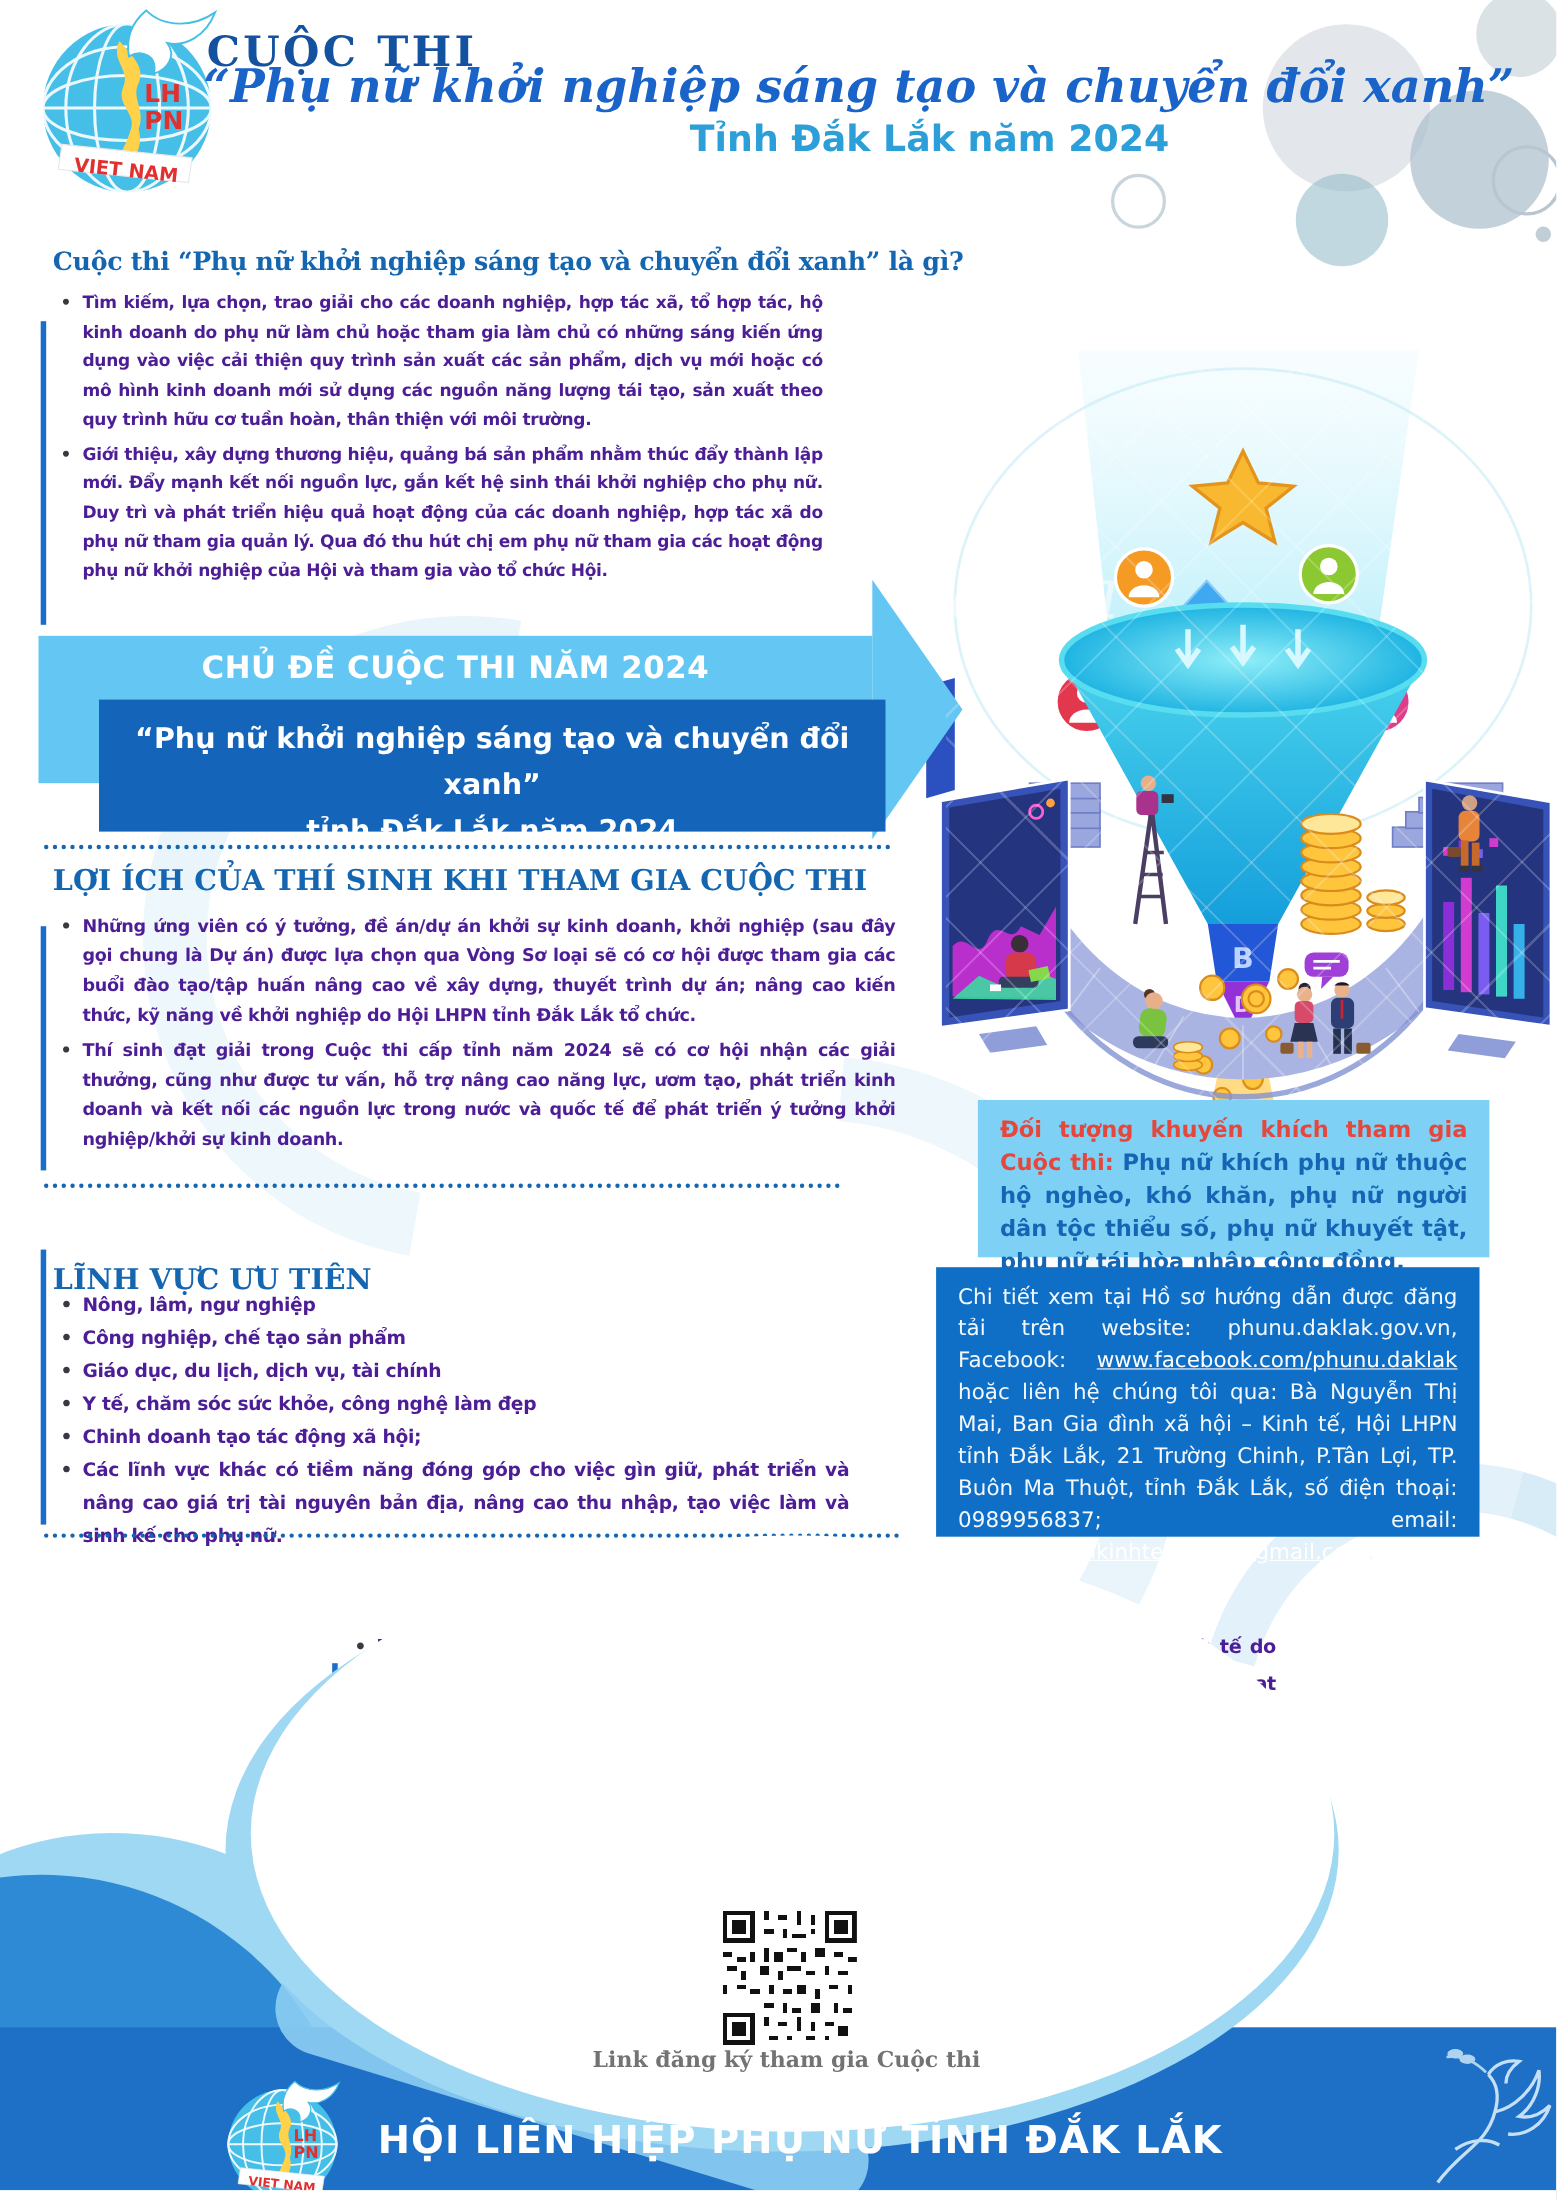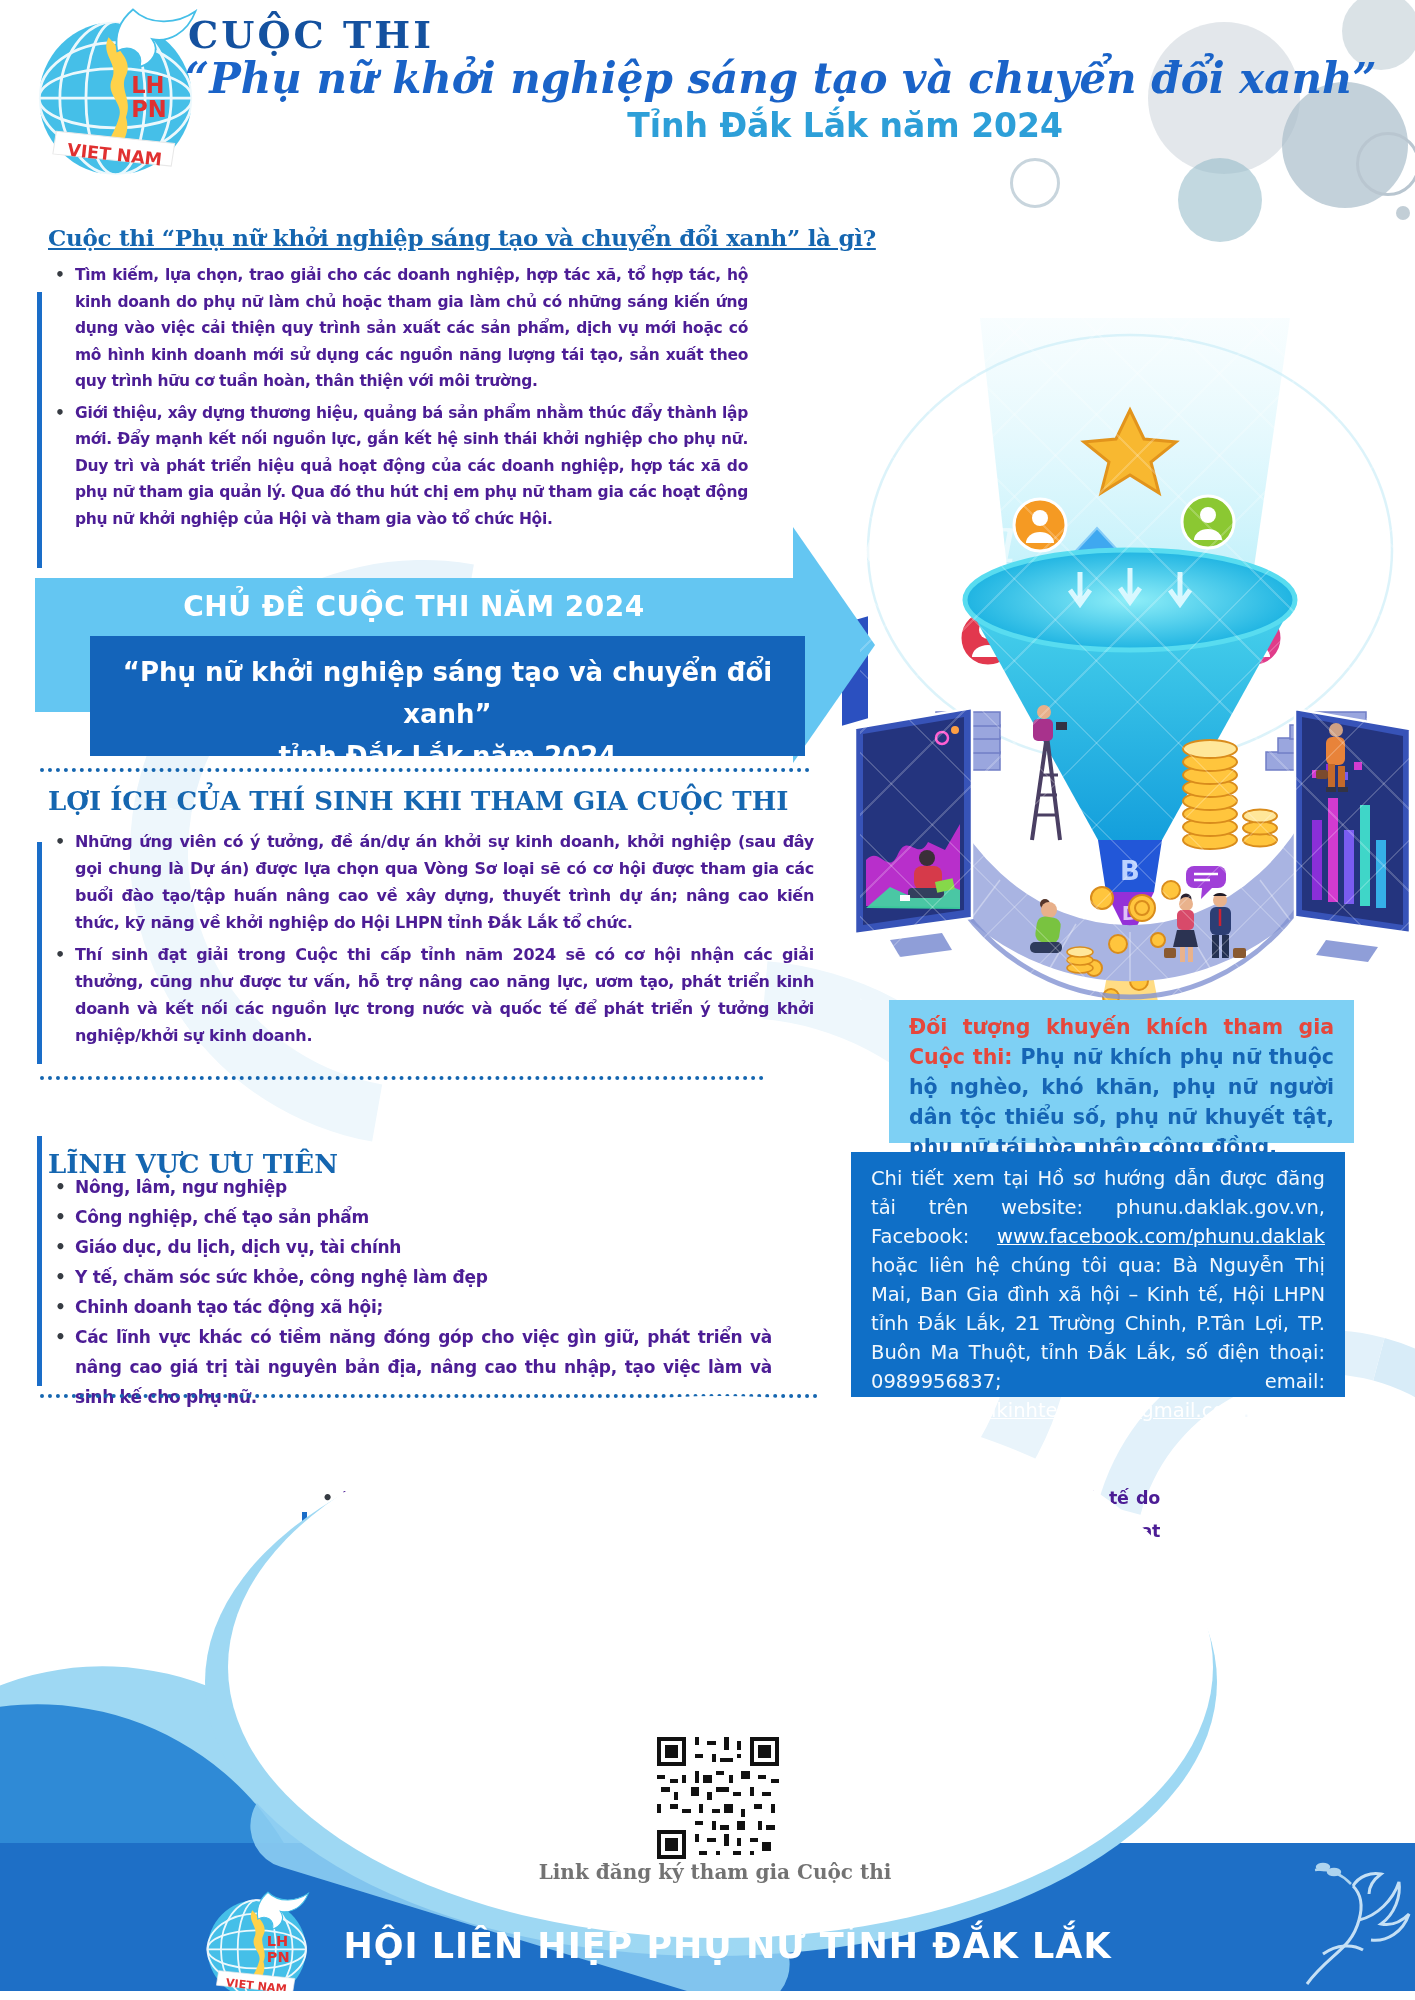--- a/index.html
+++ b/index.html
@@ -59,25 +59,25 @@
       <path d="M14,72 L82,79 L80,92 L12,85 Z" fill="#ffffff" stroke="#e8e8e8" stroke-width="0.6"></path>
       <text x="20" y="86" font-size="10" font-weight="bold" fill="#e03030" font-family="DejaVu Sans, sans-serif" transform="rotate(6 20 86)">VIET NAM</text>
       <path d="M58,2 C68,12 84,10 94,3 C89,16 78,21 69,19 C74,26 69,33 62,35 C64,26 56,22 49,26 C47,15 52,7 58,2 Z" fill="#ffffff" stroke="#45bfe8" stroke-width="1"></path>
     </symbol>
   </svg>
 
   <svg class="abs" style="left:32px;top:6px;" width="174" height="174">
       <use href="#lhpn-logo"></use>
     </svg>
 
-  <div class="abs serif" style="left:188px;top:12px;font-size:38px;font-weight:bold;color:#14519f;letter-spacing:3px;">CUỘC THI</div>
+  <div class="abs serif" style="left:188px;top:24px;font-size:38px;font-weight:bold;color:#14519f;letter-spacing:3px;">CUỘC THI</div>
   <div class="abs serif" style="left:185px;top:54px;width:950px;font-size:42px;font-style:italic;font-weight:bold;color:#1a63c8;white-space:nowrap;">“Phụ nữ khởi nghiệp sáng tạo và chuyển đổi xanh”</div>
   <div class="abs" style="left:560px;top:106px;width:503px;text-align:right;font-size:33px;font-weight:bold;color:#2d9fd8;">Tỉnh Đắk Lắk năm 2024</div>
 
-  <div class="abs sec-head" style="left:48px;top:224px;font-size:23px;letter-spacing:-0.3px;text-decoration:underline;">Cuộc thi “Phụ nữ khởi nghiệp sáng tạo và chuyển đổi xanh” là gì?</div>
+  <div class="abs sec-head" style="left:48px;top:224px;font-size:23px;letter-spacing:-0.3px;">Cuộc thi “Phụ nữ khởi nghiệp sáng tạo và chuyển đổi xanh” là gì?</div>
   <div class="abs vbar" style="left:37px;top:292px;height:276px;"></div>
   <div class="abs blist" style="left:48px;top:262px;width:700px;font-size:15.5px;line-height:26.5px;">
     <div class="item" style="margin-bottom:5px;">Tìm kiếm, lựa chọn, trao giải cho các doanh nghiệp, hợp tác xã, tổ hợp tác, hộ kinh doanh do phụ nữ làm chủ hoặc tham gia làm chủ có những sáng kiến ứng dụng vào việc cải thiện quy trình sản xuất các sản phẩm, dịch vụ mới hoặc có mô hình kinh doanh mới sử dụng các nguồn năng lượng tái tạo, sản xuất theo quy trình hữu cơ tuần hoàn, thân thiện với môi trường.</div>
     <div class="item">Giới thiệu, xây dựng thương hiệu, quảng bá sản phẩm nhằm thúc đẩy thành lập mới. Đẩy mạnh kết nối nguồn lực, gắn kết hệ sinh thái khởi nghiệp cho phụ nữ. Duy trì và phát triển hiệu quả hoạt động của các doanh nghiệp, hợp tác xã do phụ nữ tham gia quản lý. Qua đó thu hút chị em phụ nữ tham gia các hoạt động phụ nữ khởi nghiệp của Hội và tham gia vào tổ chức Hội.</div>
   </div>
 
   <div class="abs" style="left:35px;top:578px;width:758px;height:134px;background:#64c6f2;"></div>
   <div class="abs" style="left:842px;top:620px;width:26px;height:102px;background:#2b50c0;transform:skewY(-16deg);"></div>
   <div class="abs" style="left:793px;top:527px;width:0;height:0;border-top:118px solid transparent;border-bottom:118px solid transparent;border-left:82px solid #64c6f2;"></div>
   <div class="abs" style="left:35px;top:590px;width:758px;text-align:center;font-size:28px;font-weight:bold;color:#ffffff;letter-spacing:0.5px;">CHỦ ĐỀ CUỘC THI NĂM 2024</div>

